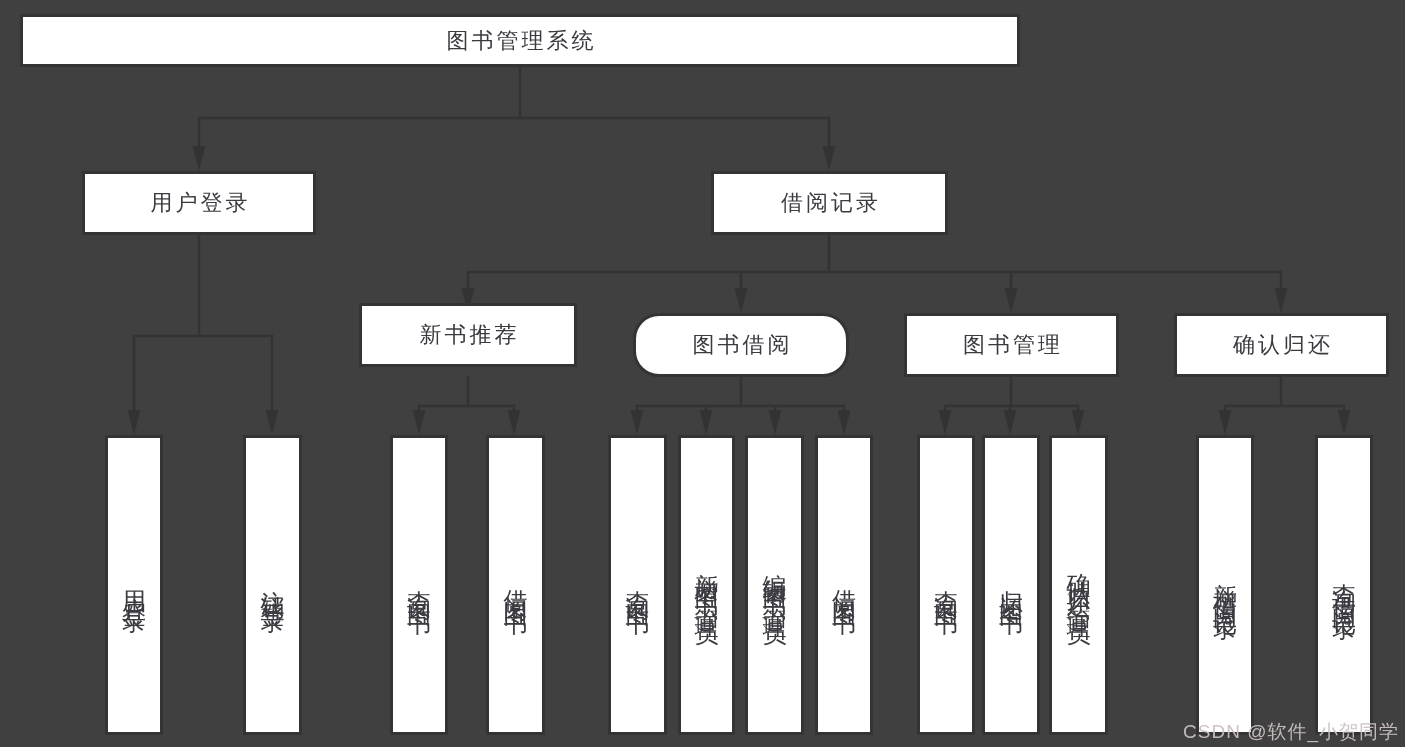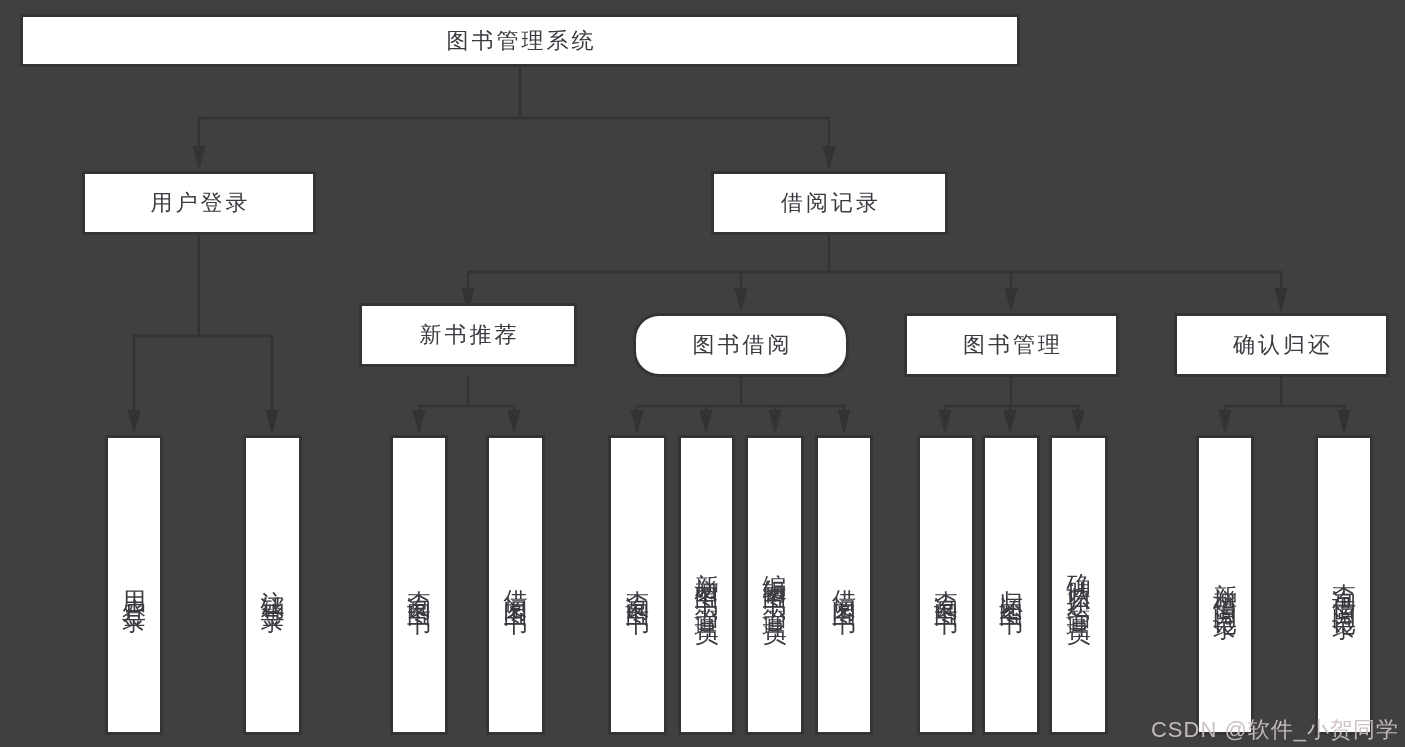--- a/index.html
+++ b/index.html
@@ -48,21 +48,21 @@
     text-orientation: mixed;
     font-size: 24px;
     letter-spacing: 7px;
     line-height: 1;
     white-space: nowrap;
   }
   .watermark {
     position: absolute;
     right: 6px;
     bottom: 2px;
-    font-size: 22px;
+    font-size: 19px;
     color: rgba(203, 192, 192, 0.95);
     letter-spacing: 1px;
     z-index: 3;
     white-space: nowrap;
   }
 </style>
 </head>
 <body>
 
 <div id="canvas">

